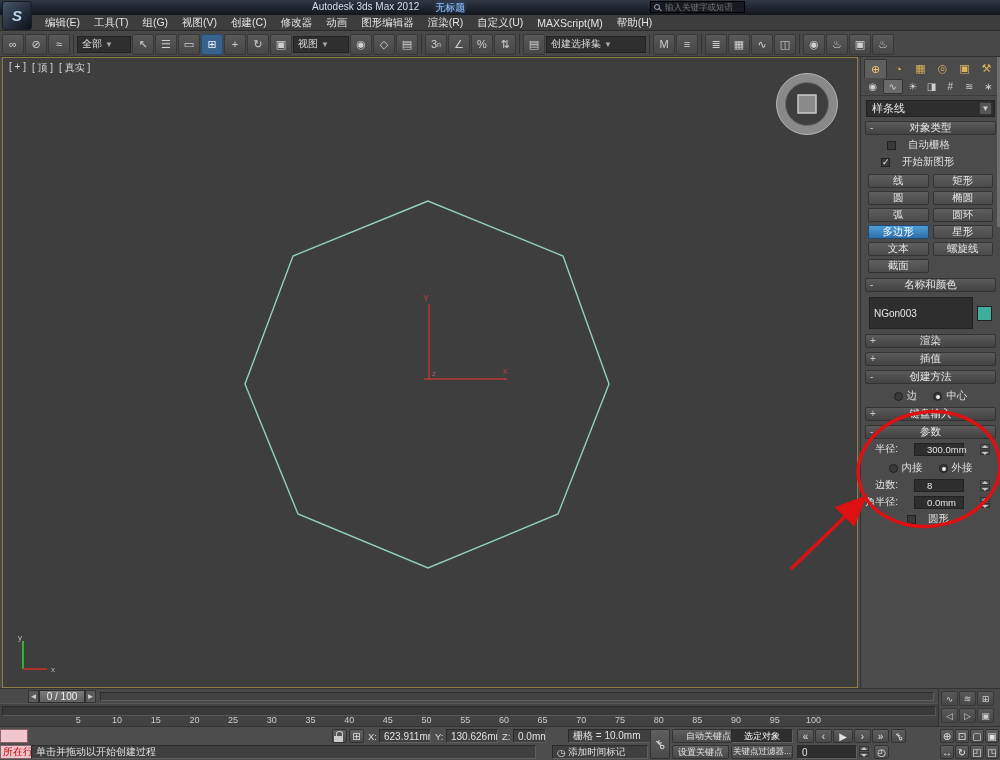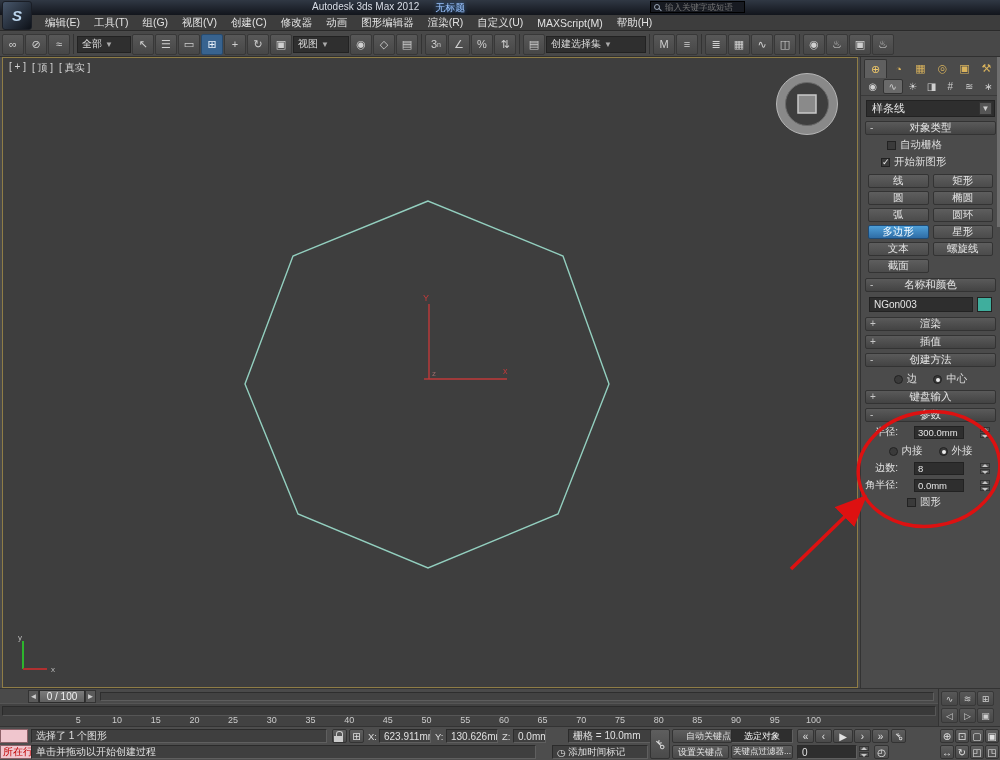--- a/index.html
+++ b/index.html
@@ -54,38 +54,38 @@
   .cp-subtabs{display:flex;height:18px;padding:1px 3px;gap:1px;border-bottom:1px solid #3a3a3a;}
   .cp-subtab{flex:1;display:flex;align-items:center;justify-content:center;color:#cfcfcf;font-size:10px;border-radius:2px;}
   .cp-subtab.on{background:#6a6a6a;border:1px solid #333;}
   .cp-drop{height:17px;margin:4px 5px;background:#2e2e2e;border:1px solid #222;display:flex;
     align-items:center;justify-content:space-between;padding:0 2px 0 5px;font-size:11px;color:#e6e6e6;}
   .cp-drop .arrbox{width:13px;height:13px;background:#555;border:1px solid #333;display:flex;align-items:center;justify-content:center;font-size:8px;color:#ccc;}
   .roll{margin:4px 4px 0 4px;height:14px;background:linear-gradient(#5a5a5a,#434343);
     border:1px solid #333;border-radius:2px;color:#e4e4e4;font-size:10.5px;
     display:flex;align-items:center;justify-content:center;position:relative;}
   .roll .pm{position:absolute;left:4px;top:0;font-size:10px;color:#c8c8c8;}
-  .cb-row{display:flex;align-items:center;gap:4px;margin:3px 0 0 26px;font-size:10.5px;}
+  .cb-row{display:flex;align-items:center;gap:12px;margin:3px 0 0 26px;font-size:10.5px;}
   .cb{width:9px;height:9px;border:1px solid #222;background:#3a3a3a;position:relative;flex:0 0 auto;}
   .cb.on::after{content:"✓";position:absolute;left:0px;top:-2px;font-size:9px;color:#eee;}
   .btngrid{display:grid;grid-template-columns:1fr 1fr;gap:3px 4px;margin:5px 7px;}
   .cpbtn{height:14px;background:linear-gradient(#5e5e5e,#4b4b4b);border:1px solid #333;border-radius:2px;
     color:#e2e2e2;font-size:10.5px;display:flex;align-items:center;justify-content:center;}
   .cpbtn.on{background:linear-gradient(#4e9fd8,#2f6da6);border-color:#1f4a74;color:#f2faff;}
   .name-row{display:flex;gap:4px;margin:5px 8px;align-items:center;}
-  .namefield{flex:1;height:15px;background:#2e2e2e;border:1px solid #222;color:#e6e6e6;font-size:10px;
+  .namefield{flex:1;height:32px;background:#2e2e2e;border:1px solid #222;color:#e6e6e6;font-size:10px;
     display:flex;align-items:center;padding:0 4px;}
   .swatch{width:15px;height:15px;background:#3fae9d;border:1px solid #222;flex:0 0 auto;}
   .rad-row{display:flex;justify-content:center;gap:16px;margin:5px 0 2px 0;font-size:10.5px;align-items:center;}
   .rad-pair{display:flex;align-items:center;gap:4px;}
   .rad{width:9px;height:9px;border-radius:50%;border:1px solid #222;background:#3a3a3a;position:relative;flex:0 0 auto;}
   .rad.on::after{content:"";position:absolute;left:2px;top:2px;width:4px;height:4px;border-radius:50%;background:#ededed;}
   .prow{display:flex;align-items:center;justify-content:flex-end;margin:3px 10px 0 0;gap:16px;font-size:10px;color:#e0e0e0;}
   .pfield{width:50px;height:13px;background:#2e2e2e;border:1px solid #222;color:#e4e4e4;font-size:9.5px;
-    display:flex;align-items:center;padding:0 3px;}
+    display:flex;align-items:center;padding:0 12px;}
   .spin{width:10px;display:flex;flex-direction:column;gap:1px;flex:0 0 auto;}
   .spin i{display:block;height:5px;background:#575757;border:1px solid #333;position:relative;}
   .spin i.up::after{content:"";position:absolute;left:1px;top:0px;border-left:3px solid transparent;border-right:3px solid transparent;border-bottom:3px solid #c6c6c6;}
   .spin i.dn::after{content:"";position:absolute;left:1px;top:1px;border-left:3px solid transparent;border-right:3px solid transparent;border-top:3px solid #c6c6c6;}
   .cp-scroll{position:absolute;right:0;top:0;width:3px;height:170px;background:#6e6e6e;}
 
   
   .timeslider{position:absolute;left:0;top:688px;width:938px;height:15px;background:#4a4a4a;
     border-top:1px solid #333;display:flex;align-items:center;padding-left:28px;}
   .tsbtn{width:11px;height:13px;background:#5a5a5a;border:1px solid #333;color:#ccc;font-size:8px;
@@ -442,23 +442,20 @@
     <div class="ti">▷</div>
     <div class="ti">▣</div>
   </div>
 
   <div class="statusbar">
     <div class="listener-pink" style="left:0;top:2px;width:28px;height:14px;"></div>
     <div class="listener-pink" style="left:0;top:18px;width:55px;height:14px;color:#c00000;font-size:10px;display:flex;align-items:center;padding-left:2px;">
         <span>所在行:</span>
       </div>
 
-    <div class="sf" style="left:31px;top:2px;width:296px;">
-        <span>选择了 1 个图形</span>
-      </div>
     <div class="sf" style="left:31px;top:18px;width:505px;">
         <span>单击并拖动以开始创建过程</span>
       </div>
 
     <div class="sb" style="left:332px;top:2px;width:15px;">
         <span class="lockico"></span>
       </div>
     <div class="sb" style="left:349px;top:2px;width:15px;">
         <span>⊞</span>
       </div>

